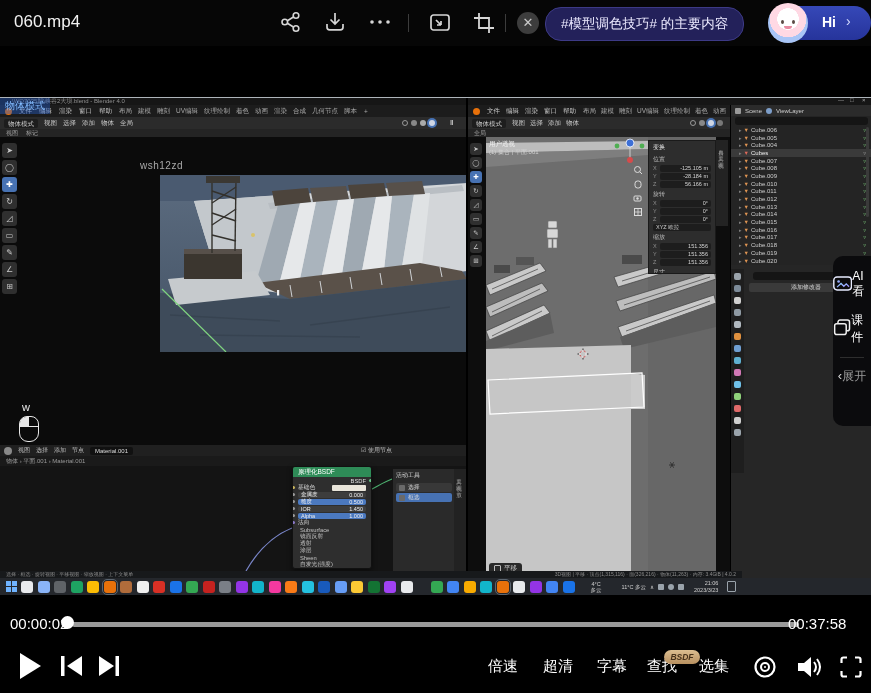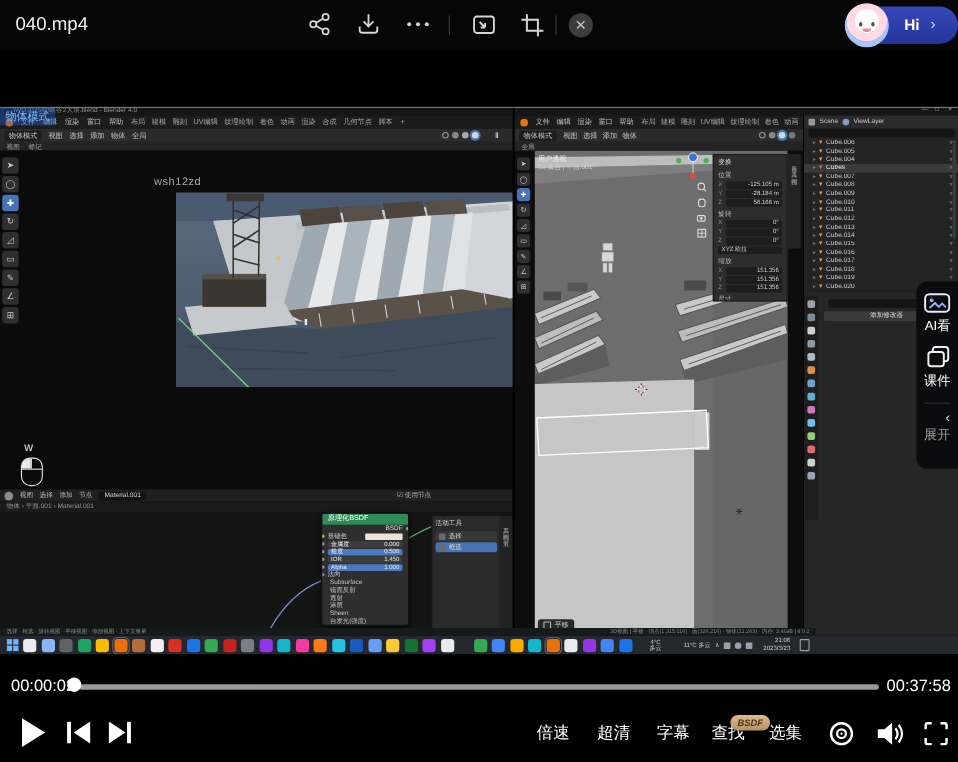--- a/index.html
+++ b/index.html
@@ -100,42 +100,42 @@
   .statusbar{background:#17191b;color:#8a8a8a;font-size:5px;display:flex;justify-content:space-between;
     padding:0 6px;line-height:7px;overflow:hidden;white-space:nowrap;}
   .taskbar{background:#24272c;display:flex;align-items:center;padding-left:6px;gap:4px;}
   .tb-ic{width:12px;height:12px;border-radius:3px;flex:none;cursor:pointer;}
   .tb-ic.active{outline:1px solid #5b6570;outline-offset:1px;}
   .traytxt{color:#cfcfcf;font-size:5.5px;line-height:6px;text-align:center;}
   .clock{color:#cfcfcf;font-size:5.5px;line-height:7px;text-align:right;}
   
   #rail{left:833px;top:256px;width:38px;height:160px;background:#0b0b0d;border-radius:10px 0 0 10px;z-index:40;
     display:flex;flex-direction:column;align-items:center;padding-top:10px;}
-  .railitem{display:flex;flex-direction:column;align-items:flex-end;margin-bottom:9px;cursor:pointer;}
+  .railitem{display:flex;flex-direction:row;align-items:center;margin-bottom:9px;cursor:pointer;}
   .raillbl{color:#fff;font-size:12px;margin-top:3px;}
   .raildiv{width:24px;height:1px;background:#2e2e2e;margin:2px 0 8px;}
   .raillbl2{color:#9a9a9a;font-size:12px;margin-top:2px;}
   
   #pbar{left:0;top:595px;width:871px;height:98px;background:#000;}
   .ptime{font-size:15px;color:#fff;font-weight:500;}
   .ptrack{left:72px;top:27px;width:727px;height:5px;background:var(--c-progress,#9a9a9a);border-radius:3px;cursor:pointer;}
   .pknob{left:61px;top:21px;width:13px;height:13px;border-radius:50%;background:#fff;cursor:pointer;}
   .pctl{cursor:pointer;}
   .plabel{font-size:15px;color:#fff;cursor:pointer;}
   .svip{left:664px;top:55px;width:36px;height:14px;border-radius:7px;
     background:linear-gradient(180deg,#dcbe90,var(--c-svip,#b8905f));color:var(--c-sviptx,#46311a);
     font-size:8.5px;font-weight:bold;font-style:italic;text-align:center;line-height:14px;}
 </style>
 </head>
 <body>
 
 <div id="stage">
 
   <div id="topbar" class="abs">
-    <div class="abs vtitle">040.mp4</div>
+    <div class="abs vtitle">060.mp4</div>
     <div class="abs tico" style="left:280px">
       <svg width="22" height="22" viewBox="0 0 22 22" fill="none" stroke="#d6d6d6" stroke-width="1.6">
         <circle cx="16" cy="4.5" r="2.8"></circle>
           <circle cx="4.8" cy="11" r="2.8"></circle>
           <circle cx="16" cy="17.5" r="2.8"></circle>
         <line x1="7.4" y1="9.7" x2="13.4" y2="6"></line>
           <line x1="7.4" y1="12.3" x2="13.4" y2="16"></line>
       </svg>
     </div>
     <div class="abs tico" style="left:324px">
@@ -159,20 +159,21 @@
       </svg>
     </div>
     <div class="abs tico" style="left:472px">
       <svg width="24" height="24" viewBox="0 0 24 24" fill="none" stroke="#d6d6d6" stroke-width="1.8">
         <path d="M7,2 V17 H22"></path>
           <path d="M2,7 H17 V22"></path>
       </svg>
     </div>
     <div class="abs tdiv" style="left:505px"></div>
     <div class="abs closec">✕</div>
+    <div class="abs aipill">#模型调色技巧# 的主要内容</div>
     <div class="abs hipill"></div>
     <div class="abs avatar">
       <i style="left:13px"></i>
         <i style="left:24px"></i>
       <b style="position:absolute;left:16px;top:23px;width:8px;height:3px;border-radius:0 0 4px 4px;background:#e88aa0;"></b>
     </div>
     <div class="abs hitxt">Hi</div>
     <div class="abs hichv">›</div>
   </div>
 
@@ -850,21 +851,21 @@
     <div class="railitem">
       <span style="color:#d8d8d8;font-size:13px;line-height:10px">‹</span>
       <span class="raillbl2">展开</span>
     </div>
   </div>
 
   <div id="pbar" class="abs">
     <span class="abs ptime" style="left:10px;top:20px">00:00:02</span>
     <div class="abs ptrack"></div>
     <div class="abs pknob"></div>
-    <span class="abs ptime" style="left:806px;top:20px">00:37:58</span>
+    <span class="abs ptime" style="left:788px;top:20px">00:37:58</span>
 
     <div class="abs pctl" style="left:18px;top:57px">
       <svg width="24" height="28">
           <polygon points="2,1 2,27 23,14" fill="#fff"></polygon>
         </svg>
     </div>
     <div class="abs pctl" style="left:60px;top:61px">
       <svg width="23" height="20">
           <rect x="1" y="0" width="3.5" height="20" fill="#fff"></rect>
           <polygon points="22,0 22,20 7,10" fill="#fff"></polygon>

